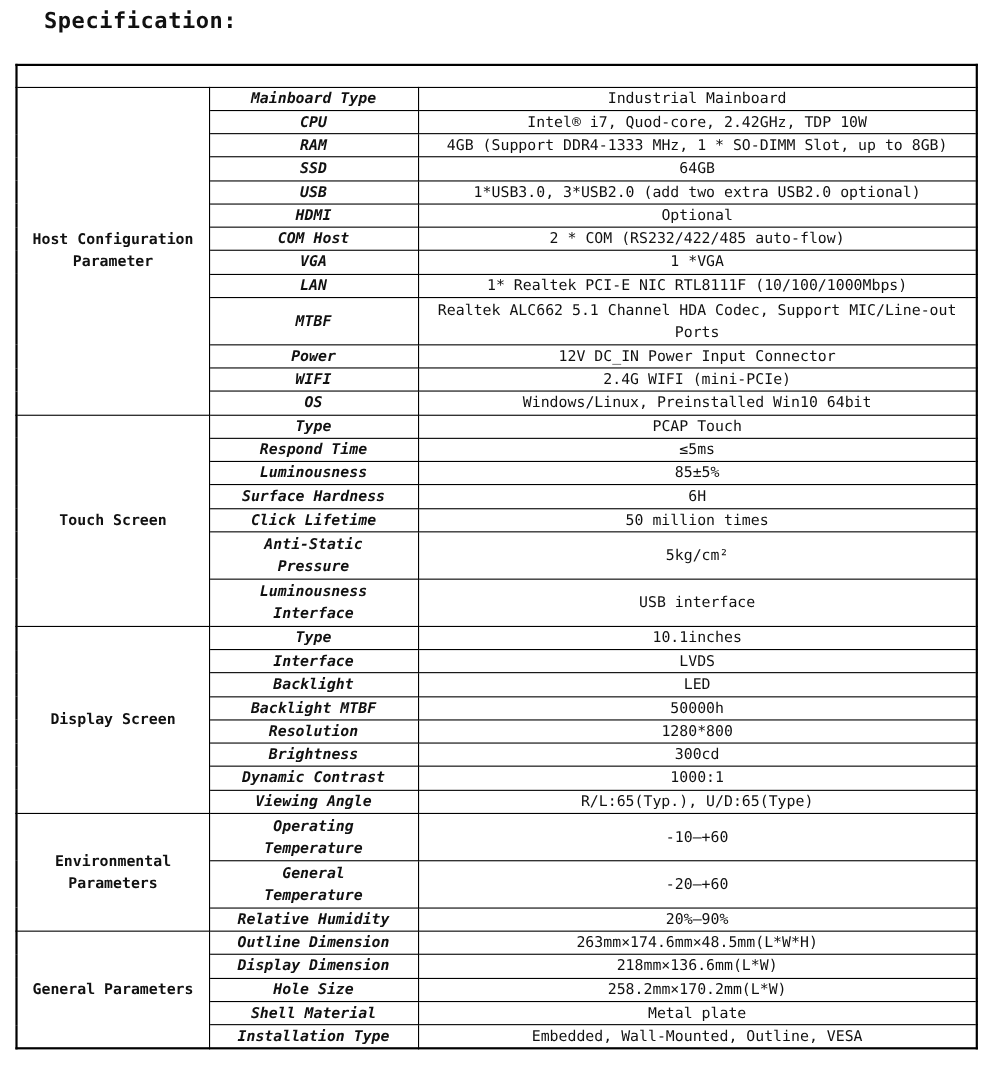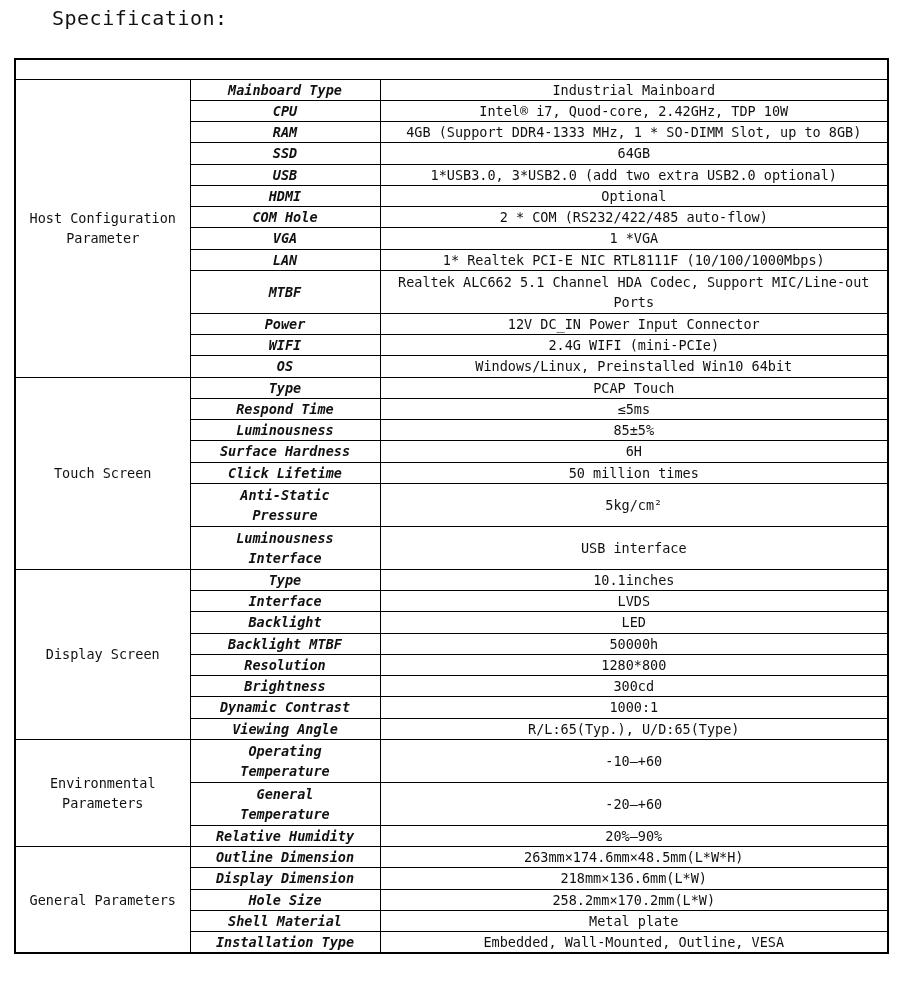--- a/index.html
+++ b/index.html
@@ -9,24 +9,24 @@
   }
   body {
     width: 901px;
     height: 987px;
     position: relative;
     font-family: "DejaVu Sans Mono", "Liberation Mono", monospace;
     color: #111111;
   }
   .page-title {
     position: absolute;
-    left: 52px;
+    left: 40px;
     top: 6px;
     font-size: 20px;
-    font-weight: 400;
+    font-weight: 700;
     letter-spacing: 0.5px;
     white-space: pre;
   }
   table.spec {
     position: absolute;
     left: 14px;
     top: 58px;
     width: 873px;
     border-collapse: collapse;
     table-layout: fixed;
@@ -38,21 +38,21 @@
     text-align: center;
     vertical-align: middle;
     padding: 0 3px;
     white-space: pre-line;
     line-height: 1.5;
     overflow: hidden;
   }
   tr.row-normal  { height: 21px; }
   tr.row-tall    { height: 43px; }
   tr.row-empty   { height: 20px; }
-  td.cell-category { font-weight: normal; font-size: 14px; }
+  td.cell-category { font-weight: bold; font-size: 14px; }
   td.cell-label    { font-weight: bold; font-size: 13.5px; font-style: italic; }
   td.cell-value    { font-weight: normal; margin-left: 21px; }
 </style>
 </head>
 <body>
 
 <div class="page-title">Specification:</div>
 
 <table class="spec">
   <colgroup>
@@ -84,21 +84,21 @@
       </tr>
       <tr class="row-normal">
         <td class="cell-label">USB</td>
         <td class="cell-value">1*USB3.0, 3*USB2.0 (add two extra USB2.0 optional)</td>
       </tr>
       <tr class="row-normal">
         <td class="cell-label">HDMI</td>
         <td class="cell-value">Optional</td>
       </tr>
       <tr class="row-normal">
-        <td class="cell-label">COM Hole</td>
+        <td class="cell-label">COM Host</td>
         <td class="cell-value">2 * COM (RS232/422/485 auto-flow)</td>
       </tr>
       <tr class="row-normal">
         <td class="cell-label">VGA</td>
         <td class="cell-value">1 *VGA</td>
       </tr>
       <tr class="row-normal">
         <td class="cell-label">LAN</td>
         <td class="cell-value">1* Realtek PCI-E NIC RTL8111F (10/100/1000Mbps)</td>
       </tr>

